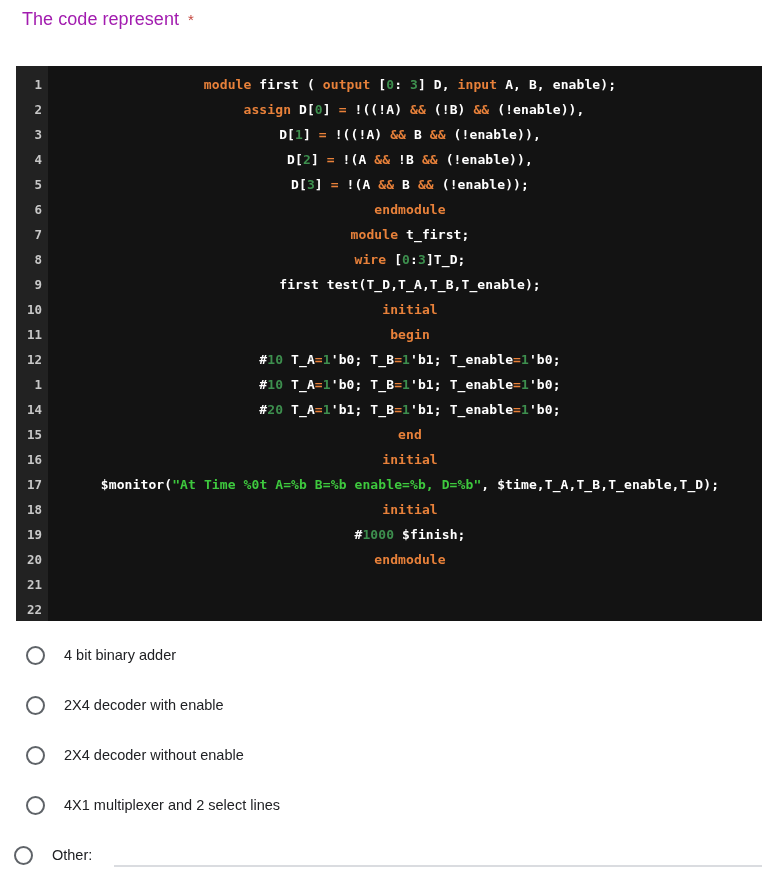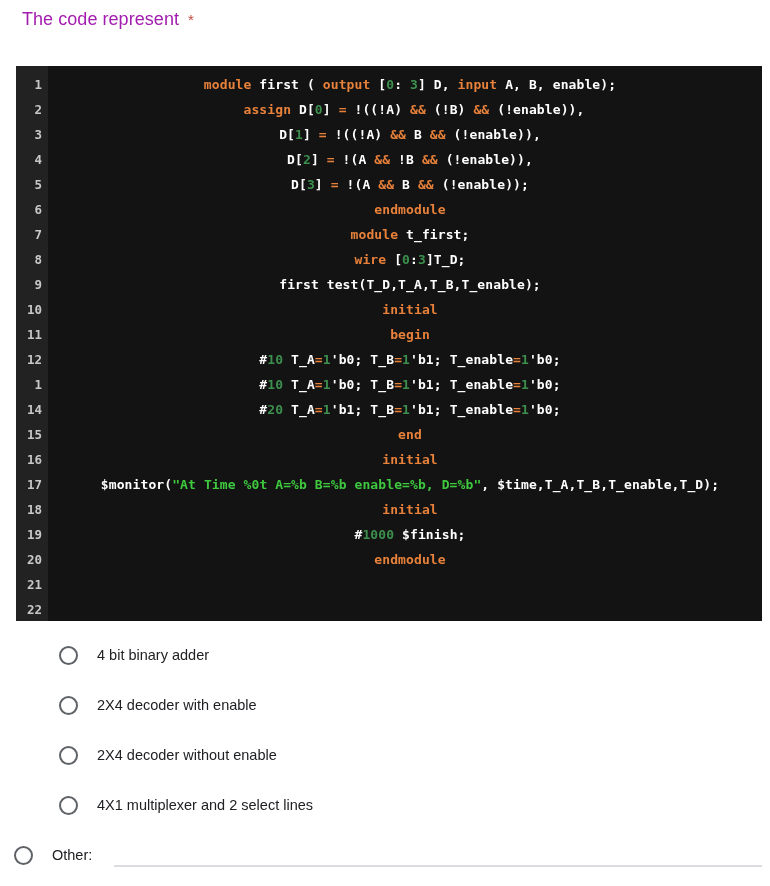--- a/index.html
+++ b/index.html
@@ -98,21 +98,20 @@
     left: 0;
     top: 630px;
     width: 770px;
   }
   .option-row {
     display: flex;
     align-items: center;
     height: 50px;
     padding-left: 26px;
     box-sizing: border-box;
-    margin-left: 33px;
   }
   .radio {
     width: 19px;
     height: 19px;
     flex: 0 0 19px;
     border: 2px solid #5f6368;
     border-radius: 50%;
     background: #ffffff;
     box-sizing: border-box;
   }

